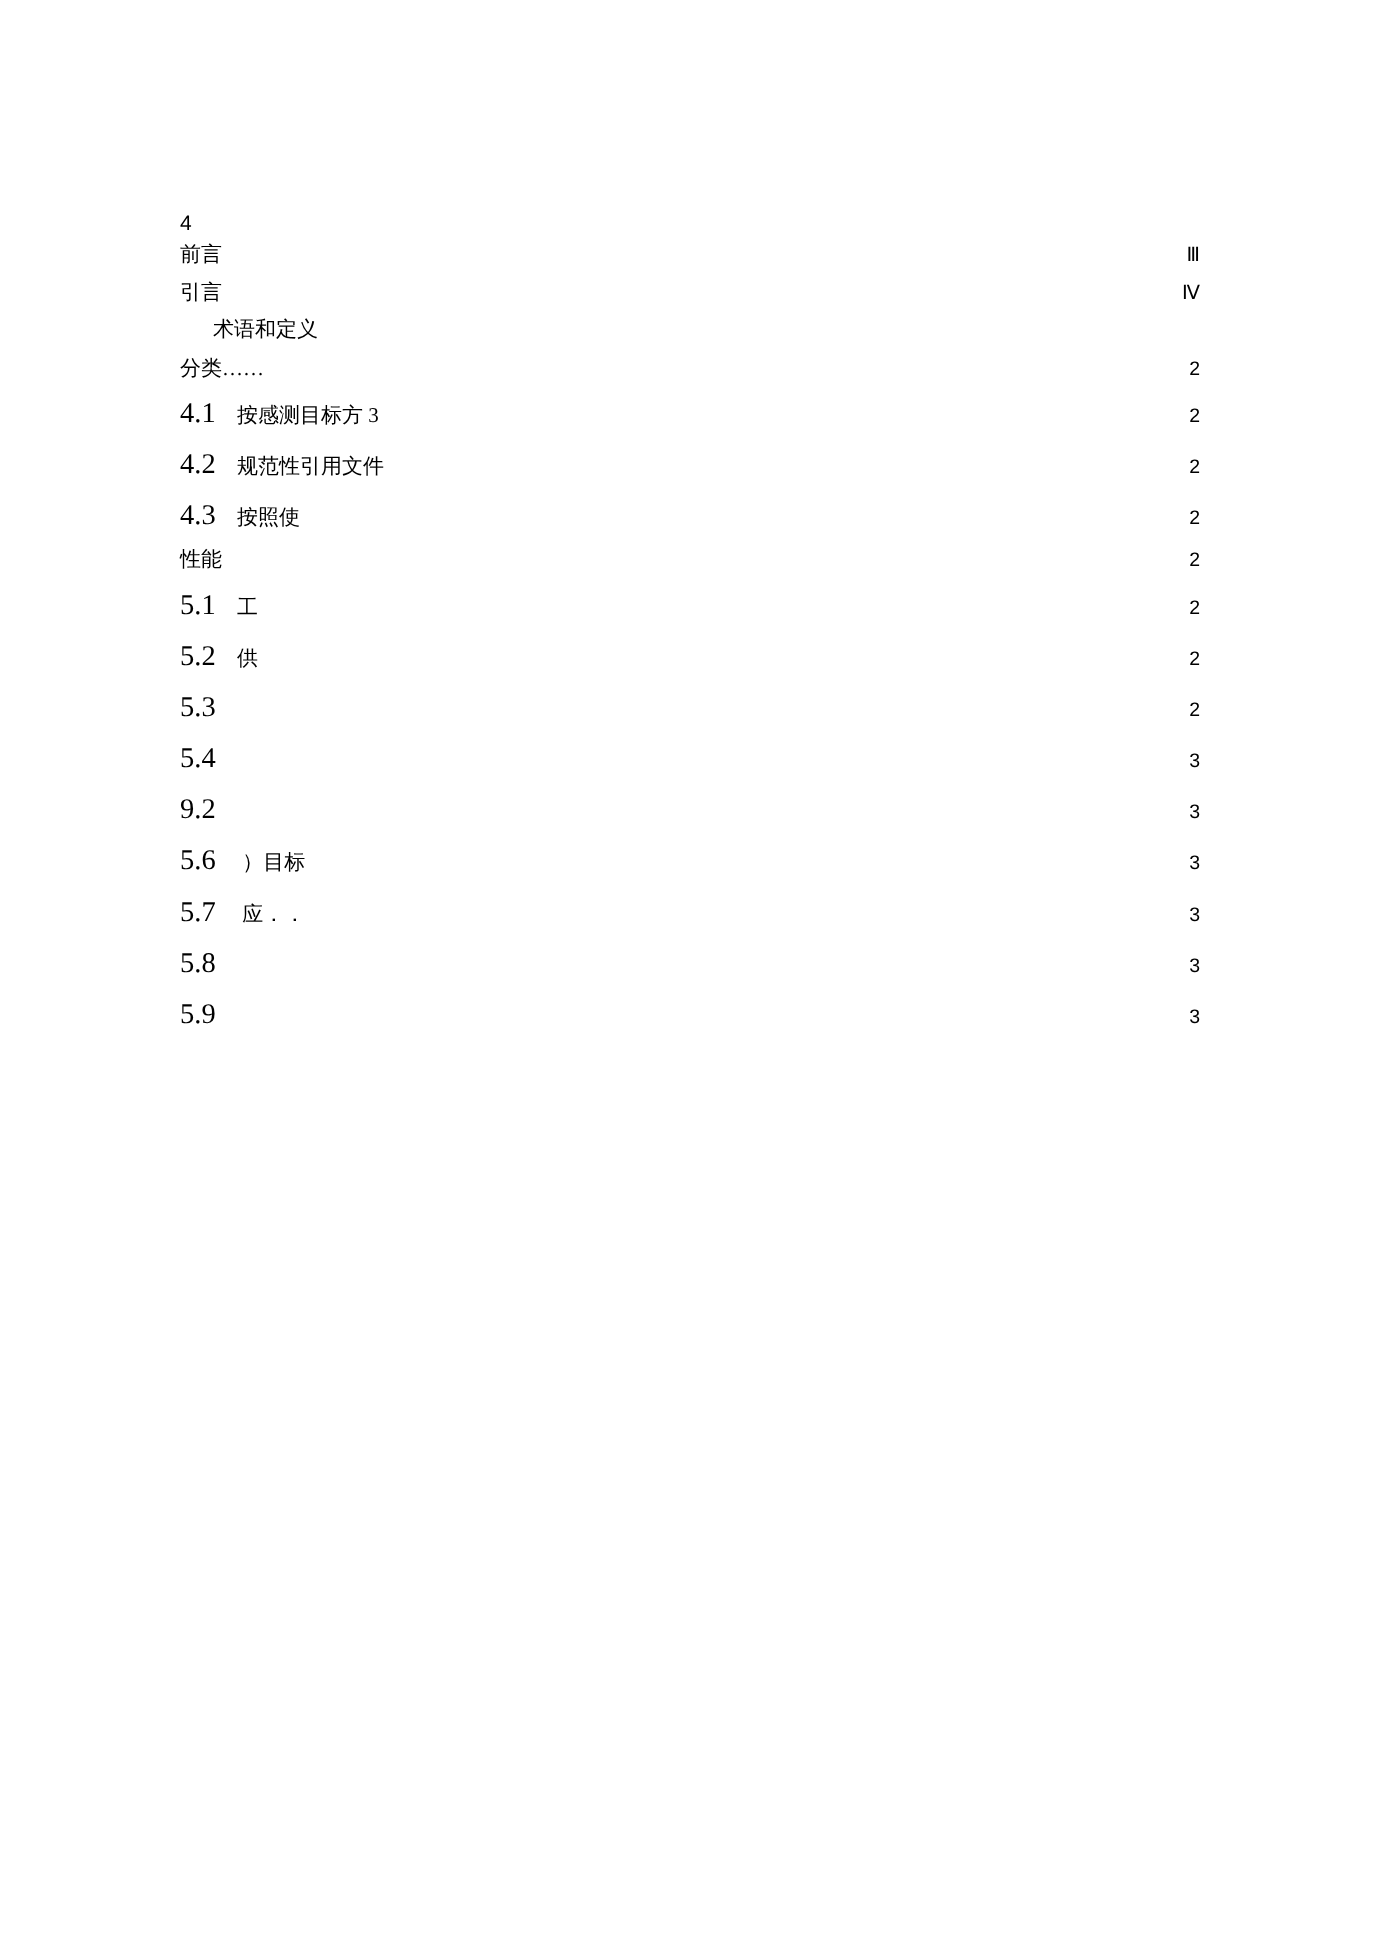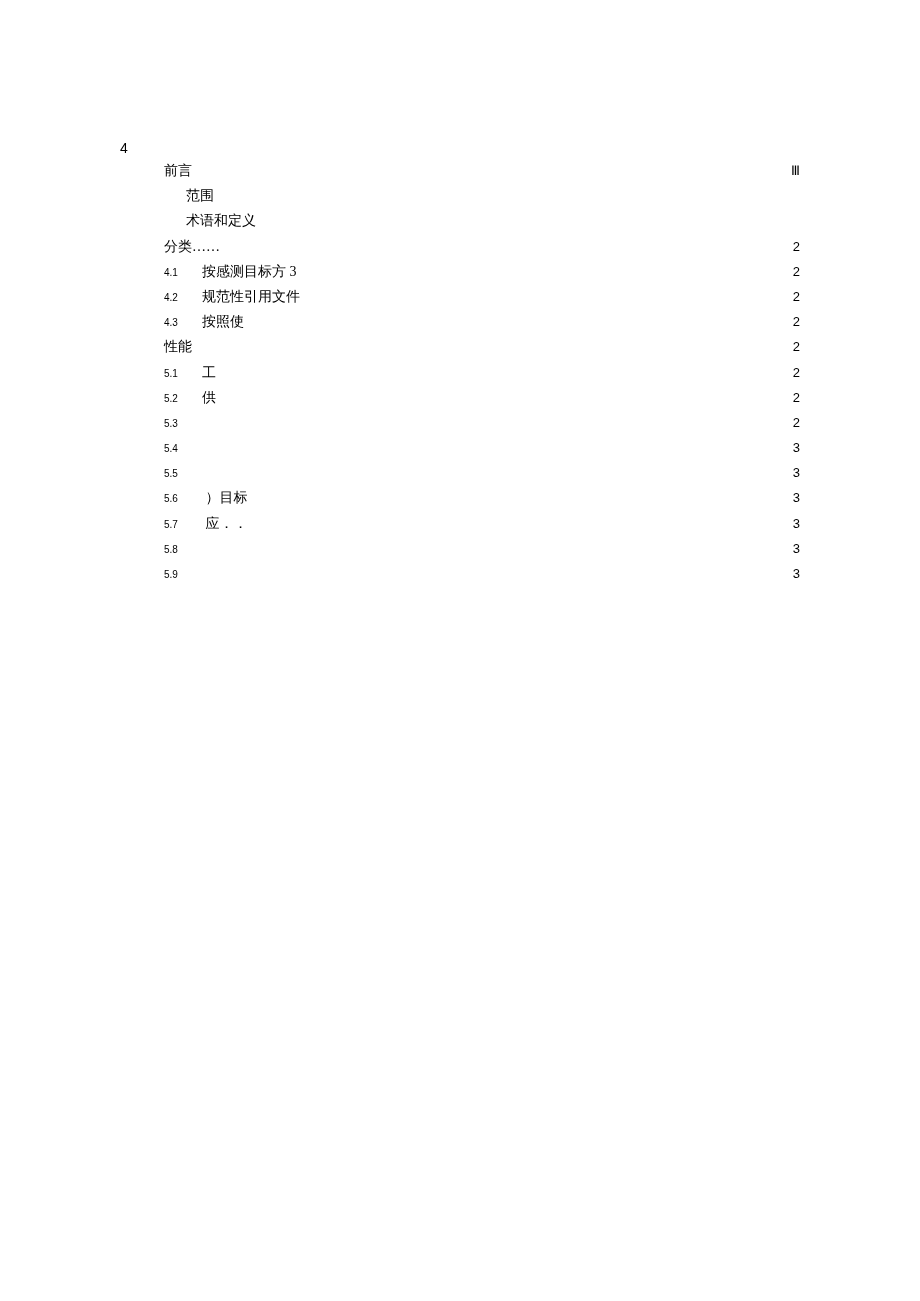--- a/index.html
+++ b/index.html
@@ -21,48 +21,47 @@
   }
   .toc-line {
     display: flex;
     justify-content: space-between;
     align-items: baseline;
     line-height: 1.8;
     white-space: nowrap;
   }
   .toc-left {
     display: inline-block;
-    margin-left: 44px;
   }
   .toc-right {
     font-family: Arial, sans-serif;
     font-size: 13px;
   }
   .indent-1 { padding-left: 22px; }
   .num-col {
     display: inline-block;
     min-width: 38px;
-    font-family: Liberation Sans, sans-serif;
-    font-size: 10px;
+    font-family: Liberation Serif, serif;
+    font-size: 19px;
   }
   .cn { font-size: 14px; }
 </style>
 </head>
 <body>
 
 <div class="page-num">4</div>
 
 <div id="toc-container" style="margin-top:18px;">
     <div class="toc-line">
       <span class="toc-left"><span class="cn">前言</span></span>
       <span class="toc-right">Ⅲ</span>
     </div>
     <div class="toc-line">
-      <span class="toc-left indent-1"><span class="cn">范围</span></span>
-      <span class="toc-right"></span>
+      <span class="toc-left"><span class="cn">引言</span></span>
+      <span class="toc-right">Ⅳ</span>
     </div>
     <div class="toc-line">
       <span class="toc-left indent-1"><span class="cn">术语和定义</span></span>
       <span class="toc-right"></span>
     </div>
     <div class="toc-line">
       <span class="toc-left"><span class="cn">分类……</span></span>
       <span class="toc-right">2</span>
     </div>
     <div class="toc-line">
@@ -91,21 +90,21 @@
     </div>
     <div class="toc-line">
       <span class="toc-left"><span class="num-col">5.3</span><span class="cn"></span></span>
       <span class="toc-right">2</span>
     </div>
     <div class="toc-line">
       <span class="toc-left"><span class="num-col">5.4</span><span class="cn"></span></span>
       <span class="toc-right">3</span>
     </div>
     <div class="toc-line">
-      <span class="toc-left"><span class="num-col">5.5</span><span class="cn"></span></span>
+      <span class="toc-left"><span class="num-col">9.2</span><span class="cn"></span></span>
       <span class="toc-right">3</span>
     </div>
     <div class="toc-line">
       <span class="toc-left"><span class="num-col">5.6</span><span class="cn">            ）目标</span></span>
       <span class="toc-right">3</span>
     </div>
     <div class="toc-line">
       <span class="toc-left"><span class="num-col">5.7</span><span class="cn">               应．．</span></span>
       <span class="toc-right">3</span>
     </div>

